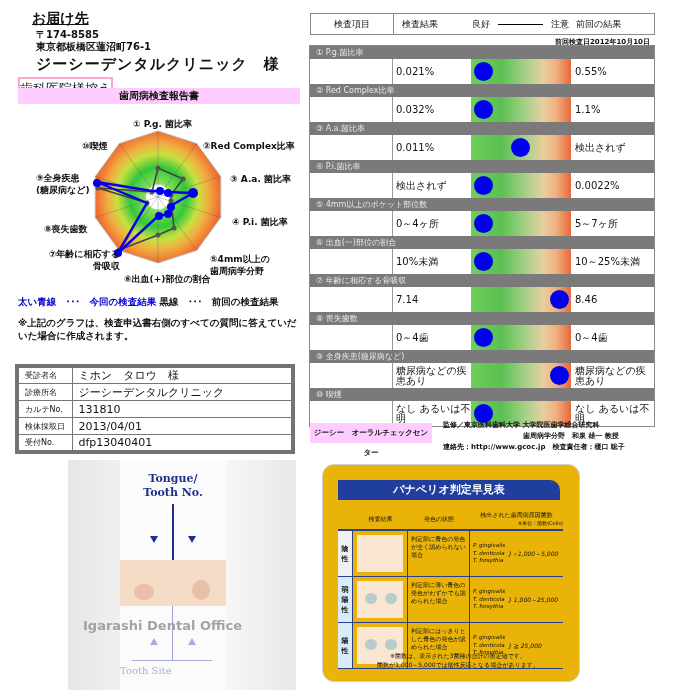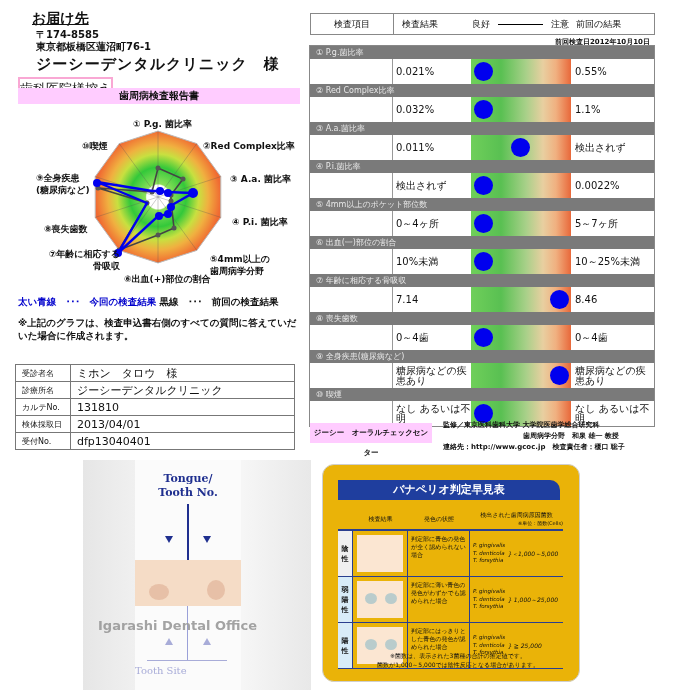--- a/index.html
+++ b/index.html
@@ -15,21 +15,21 @@
 
   
   .radar-wrap { left: 0; top: 110px; width: 300px; height: 180px; }
   .radar-label { position: absolute; font-size: 9px; font-weight: bold; white-space: nowrap; line-height: 12px; }
 
   .legend-line { left: 18px; top: 296px; font-size: 9.5px; font-weight: bold; white-space: nowrap; }
   .legend-line .blue { color: #0000cc; }
   .note { left: 18px; top: 316px; width: 280px; font-size: 9.5px; font-weight: bold; line-height: 13px; }
 
   
-  .info-table { left: 15px; top: 364px; width: 280px; border: 1px solid #737373; border-collapse: collapse; }
+  .info-table { left: 15px; top: 364px; width: 280px; border: 4px solid #737373; border-collapse: collapse; }
   .info-table td { border: 1px solid #777; height: 17px; font-size: 11px; padding: 0 6px; }
   .info-table td.k { width: 55px; font-size: 8px; }
 
   
   .res-header { left: 310px; top: 13px; width: 345px; height: 22px; border: 1px solid #888; display: flex; font-size: 9px; align-items: center; }
   .res-header .h1 { width: 83px; text-align: center; border-right: 1px solid #888; height: 100%; line-height: 20px; }
   .res-header .h2 { width: 78px; padding-left: 8px; }
   .res-header .h3 { width: 100px; display: flex; align-items: center; gap: 8px; }
   .res-header .h3 .line { display: inline-block; width: 45px; height: 1px; background: #000; }
   .res-header .h4 { padding-left: 4px; }
@@ -41,21 +41,21 @@
   .sec-row .c1 { width: 83px; border-right: 1px solid #999; }
   .sec-row .c2 { width: 78px; font-size: 10px; padding-left: 3px; display: flex; align-items: center; line-height: 10px; }
   .sec-row .c3 { width: 100px; position: relative; background: linear-gradient(to right, #6fcf5a 0%, #59c052 30%, #a8d089 55%, #e8cfa0 72%, #f0b080 85%, #e8683a 100%); }
   .sec-row .c4 { flex: 1; font-size: 10px; padding-left: 4px; display: flex; align-items: center; line-height: 10px; }
   .dot { position: absolute; top: 3px; width: 19px; height: 19px; border-radius: 50%; background: #0000ee; }
 
   .center-band { left: 310px; top: 423px; width: 122px; height: 20px; background: #ffccff; font-size: 7.5px; font-weight: bold; text-align: center; line-height: 20px; }
   .supervise { left: 443px; top: 420px; font-size: 7px; font-weight: bold; line-height: 11px; }
 
   
-  .photo { left: 83px; top: 460px; width: 228px; height: 230px; background: linear-gradient(to right, #e6e6e6, #f3f3f3 30%, #f6f6f6 70%, #e8e8e8); }
+  .photo { left: 68px; top: 460px; width: 228px; height: 230px; background: linear-gradient(to right, #e6e6e6, #f3f3f3 30%, #f6f6f6 70%, #e8e8e8); }
   .strip { position: absolute; left: 52px; top: 0; width: 106px; height: 230px; background: #fbfbfb; }
   .strip-title { position: absolute; left: 0; width: 106px; top: 12px; text-align: center; color: #1f2f8f; font-family: "DejaVu Serif", serif; font-weight: bold; font-size: 11px; line-height: 14px; }
   .strip-vline { position: absolute; left: 52px; top: 44px; width: 2px; height: 56px; background: #1f2f8f; }
   .tri-down { position: absolute; top: 76px; width: 0; height: 0; border-left: 4px solid transparent; border-right: 4px solid transparent; border-top: 7px solid #1f2f8f; }
   .pad { position: absolute; left: 0; top: 100px; width: 106px; height: 46px; background: #f5dcc6; }
   .pad-spot { position: absolute; border-radius: 50%; background: #e7c0a7; }
   .strip-vline2 { position: absolute; left: 52px; top: 146px; width: 1px; height: 55px; background: #9aa0d8; }
   .tri-up { position: absolute; top: 178px; width: 0; height: 0; border-left: 4px solid transparent; border-right: 4px solid transparent; border-bottom: 7px solid #a8acd8; }
   .strip-hline { position: absolute; left: 12px; top: 200px; width: 80px; height: 1px; background: #a8acd8; }
   .tooth-site { position: absolute; left: 0; width: 106px; top: 205px; text-align: left; color: #a8acd8; font-family: "DejaVu Serif", serif; font-size: 10px; }

